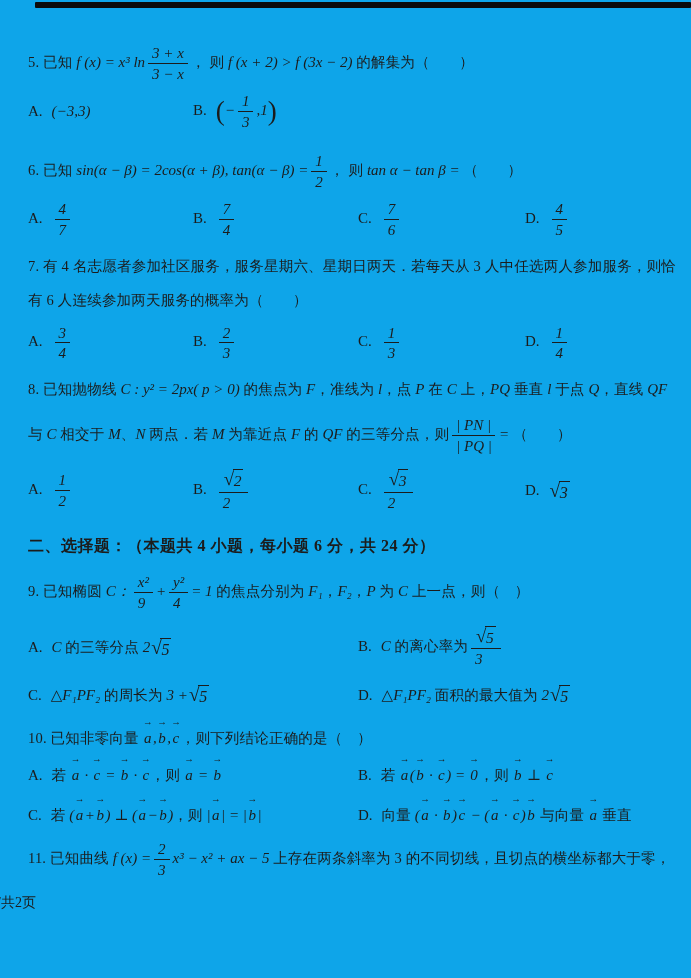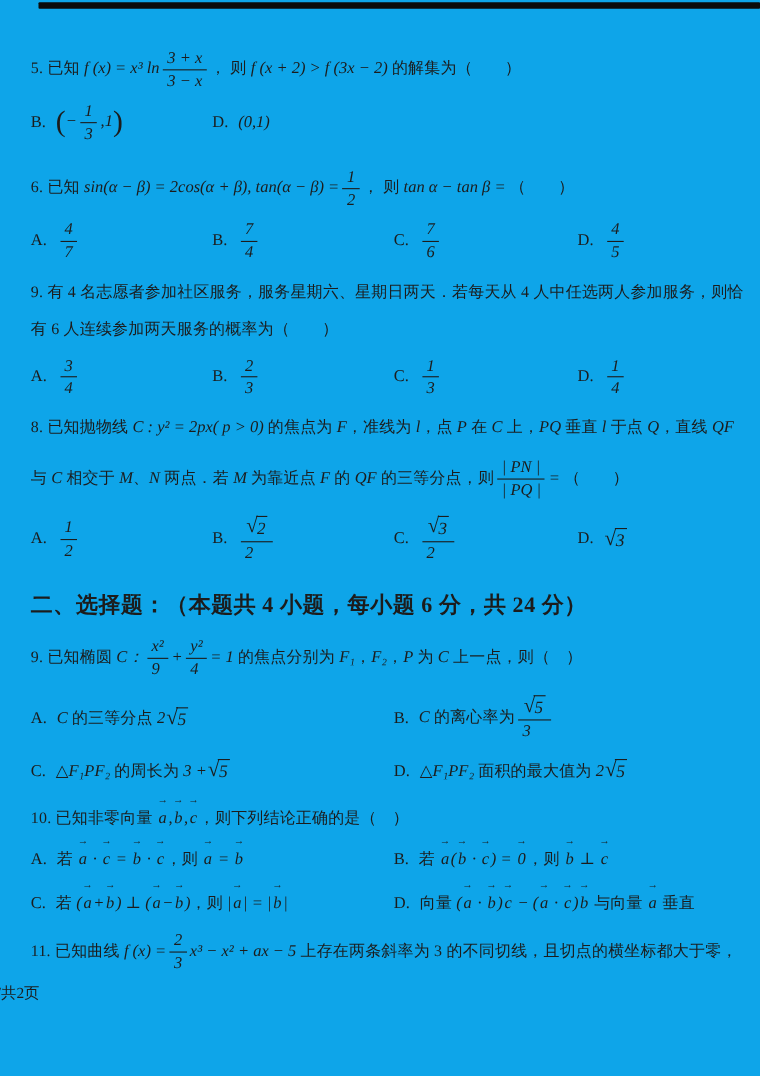--- a/index.html
+++ b/index.html
@@ -30,21 +30,21 @@
   .opt{line-height:1.6;}
   .opt-label{font-style:normal;font-size:15px;margin-right:9px;
         font-family:"Liberation Serif","DejaVu Serif",serif;}
   .question{margin-top:20px;}
   #q5{margin-top:0;}
   #q6{margin-top:22px;}
   #q7{margin-top:15px;}
   #q8{margin-top:14px;}
   #q8 .qline + .qline{margin-top:14px;}
   #q8 .opts{margin-top:15px;}
-  .sec-header{margin-top:25px;font-weight:bold;font-size:20px;letter-spacing:0.5px;
+  .sec-header{margin-top:25px;font-weight:bold;font-size:16px;letter-spacing:0.5px;
         font-family:"Liberation Serif","DejaVu Serif",serif;}
   #q9{margin-top:16px;}
   #q9 .opts{margin-top:15px;}
   #q10{margin-top:14px;}
   #q10 .opts{margin-top:8px;row-gap:11px;}
   #q11{margin-top:13px;}
   .footer{position:absolute;left:-3px;bottom:66px;font-size:14px;
         font-family:"Liberation Serif","DejaVu Serif",serif;}
 </style>
 </head>
@@ -52,25 +52,25 @@
 
 <div class="page">
   <div class="scan-bar"></div>
   <main>
       <section class="question" id="q5">
         <div class="qline"><span class="cn">5. 已知 </span><span class="math">f (x) = x³ ln</span><span class="frac">
             <span class="num"><span class="math">3 + x</span></span>
             <span class="den"><span class="math">3 − x</span></span>
           </span><span class="cn">， 则 </span><span class="math">f (x + 2) &gt; f (3x − 2)</span><span class="cn"> 的解集为（　　）</span></div>
         <div class="opts cols4">
+          <div class="opt"><span class="opt-label">A.</span><span class="math">(−3,3)</span></div>
           <div class="opt"><span class="opt-label">B.</span><span class="bigp">(</span><span class="math">−</span><span class="frac">
               <span class="num"><span class="math">1</span></span>
               <span class="den"><span class="math">3</span></span>
             </span><span class="math">,1</span><span class="bigp">)</span></div>
-          <div class="opt"><span class="opt-label">D.</span><span class="math">(0,1)</span></div>
         </div>
       </section>
       <section class="question" id="q6">
         <div class="qline"><span class="cn">6. 已知 </span><span class="math">sin(α − β) = 2cos(α + β), tan(α − β) =</span><span class="frac">
             <span class="num"><span class="math">1</span></span>
             <span class="den"><span class="math">2</span></span>
           </span><span class="cn">， 则 </span><span class="math">tan α − tan β =</span><span class="cn"> （　　）</span></div>
         <div class="opts cols4">
           <div class="opt"><span class="opt-label">A.</span><span class="frac">
               <span class="num"><span class="math">4</span></span>
@@ -84,21 +84,21 @@
               <span class="num"><span class="math">7</span></span>
               <span class="den"><span class="math">6</span></span>
             </span></div>
           <div class="opt"><span class="opt-label">D.</span><span class="frac">
               <span class="num"><span class="math">4</span></span>
               <span class="den"><span class="math">5</span></span>
             </span></div>
         </div>
       </section>
       <section class="question" id="q7">
-        <div class="qline"><span class="cn">9. 有 4 名志愿者参加社区服务，服务星期六、星期日两天．若每天从 4 人中任选两人参加服务，则恰</span></div>
+        <div class="qline"><span class="cn">7. 有 4 名志愿者参加社区服务，服务星期六、星期日两天．若每天从 3 人中任选两人参加服务，则恰</span></div>
         <div class="qline"><span class="cn">有 6 人连续参加两天服务的概率为（　　）</span></div>
         <div class="opts cols4">
           <div class="opt"><span class="opt-label">A.</span><span class="frac">
               <span class="num"><span class="math">3</span></span>
               <span class="den"><span class="math">4</span></span>
             </span></div>
           <div class="opt"><span class="opt-label">B.</span><span class="frac">
               <span class="num"><span class="math">2</span></span>
               <span class="den"><span class="math">3</span></span>
             </span></div>

